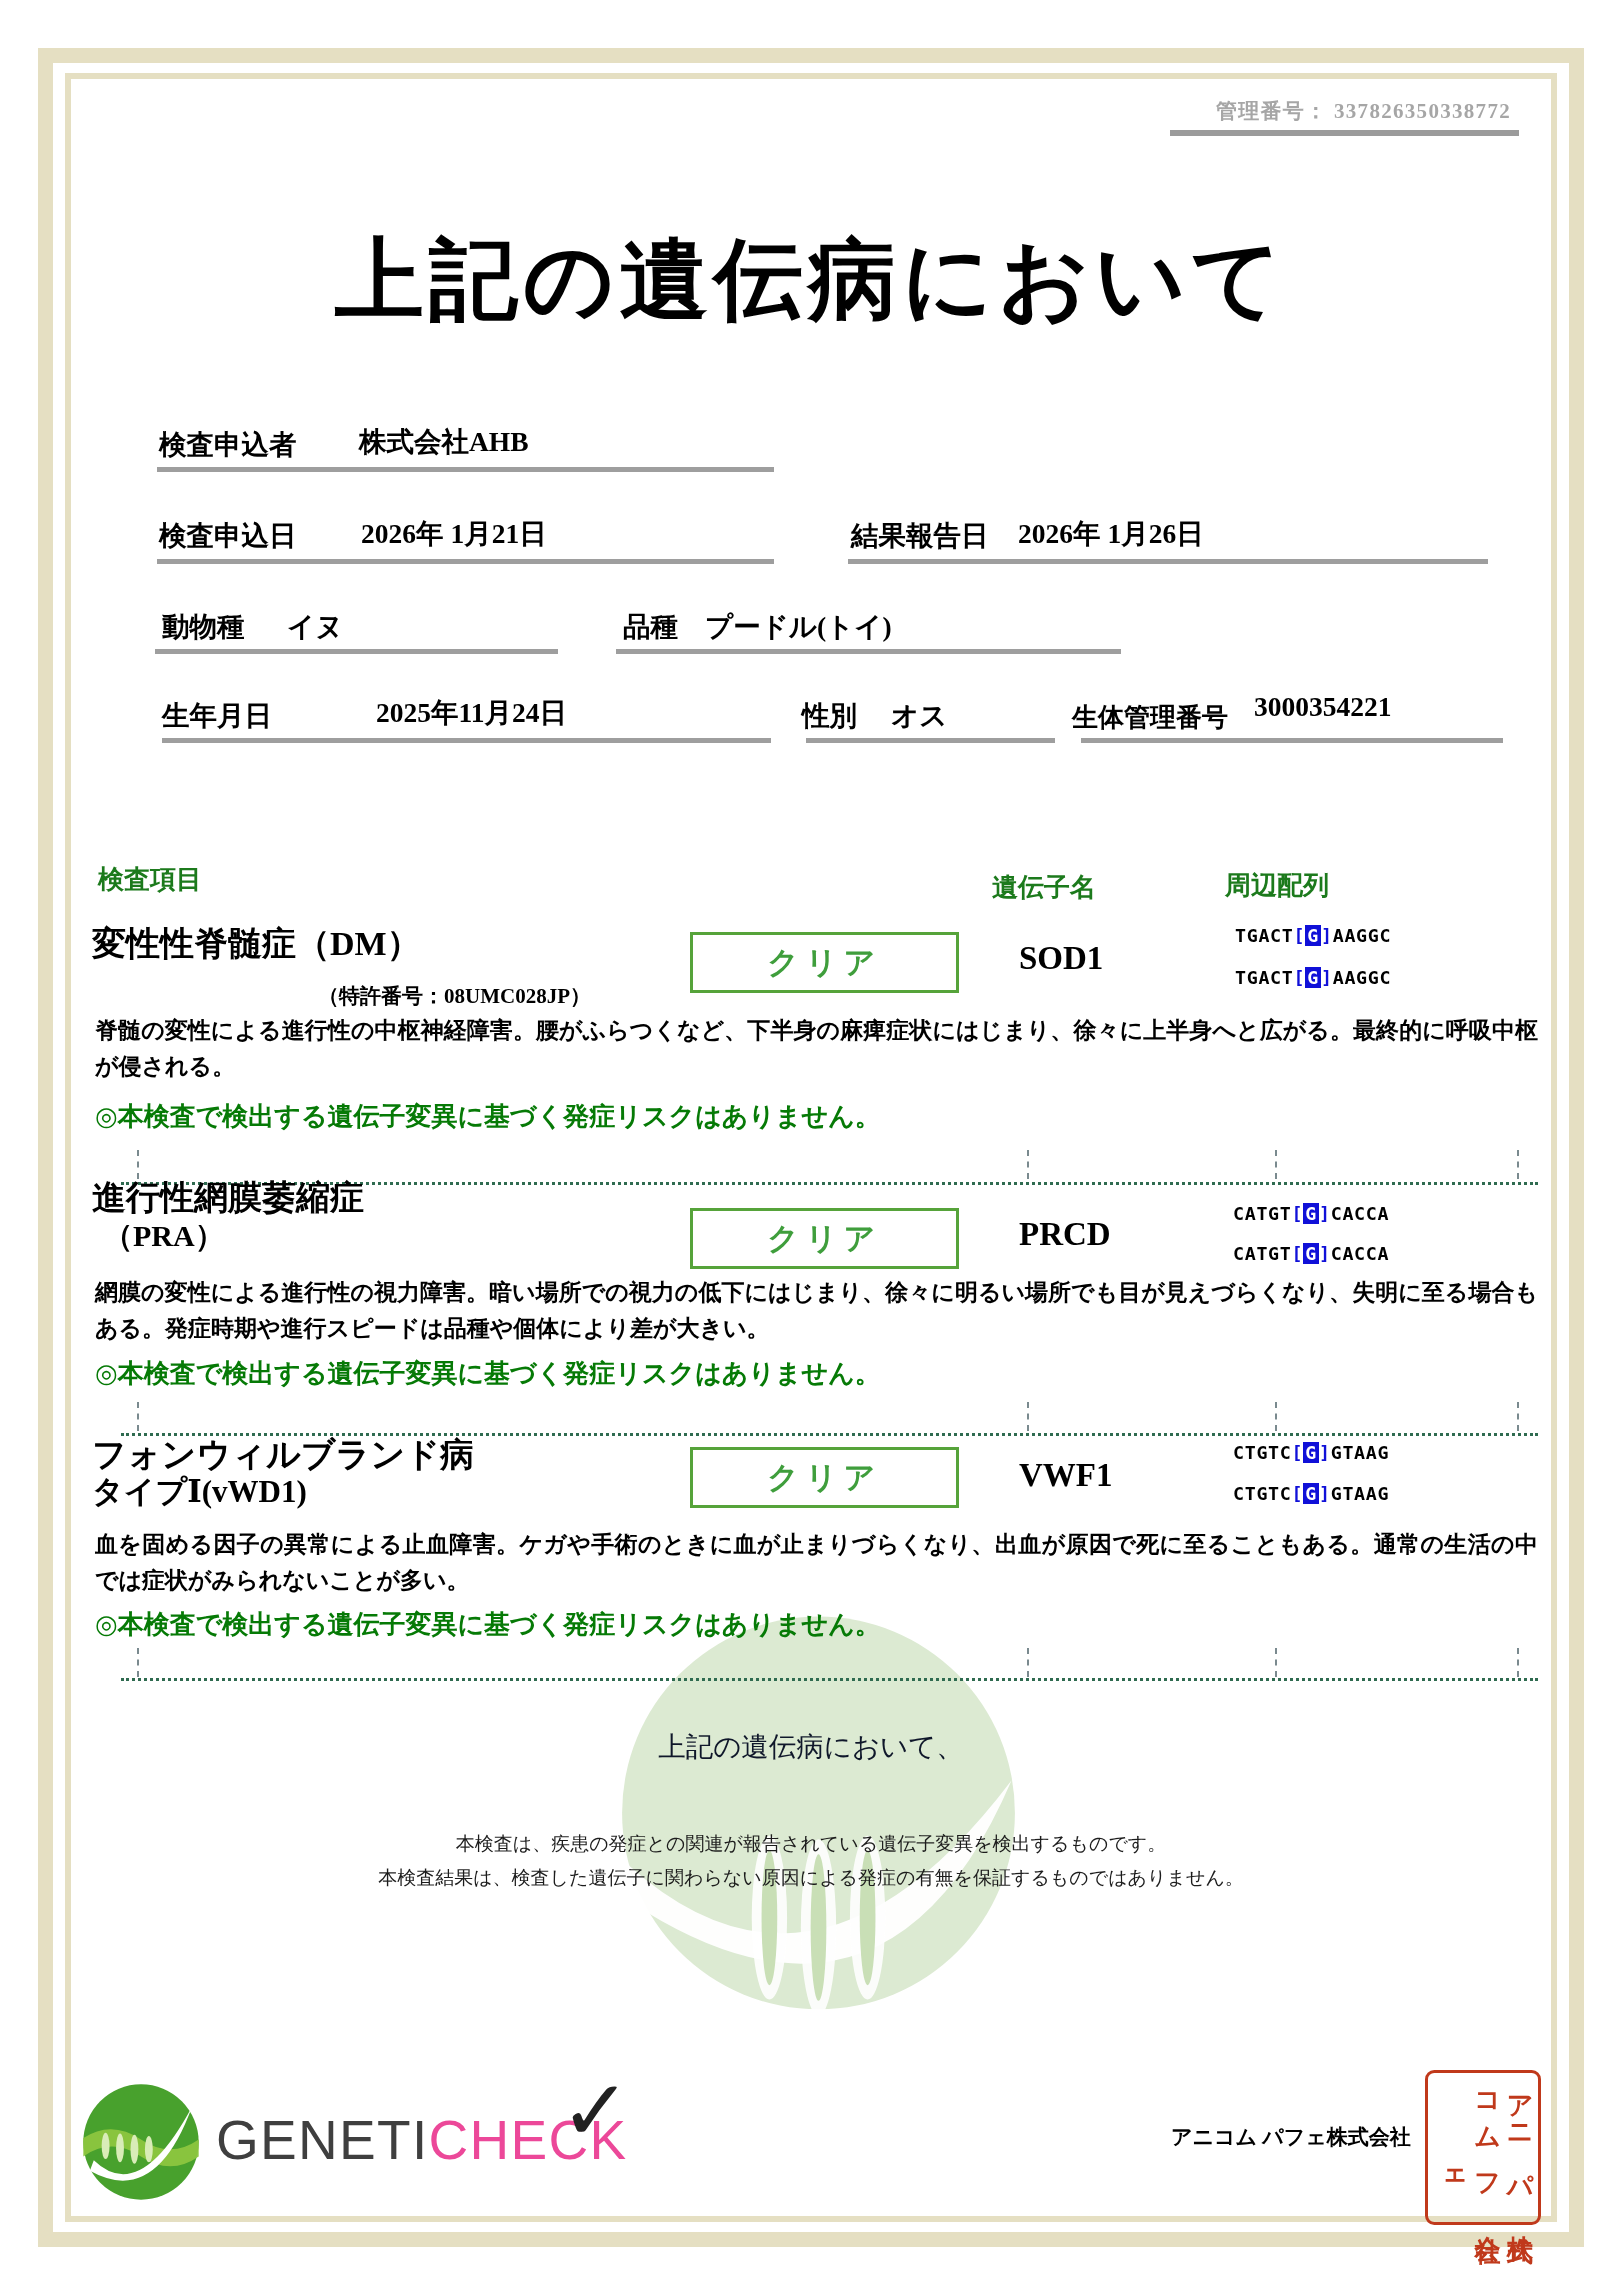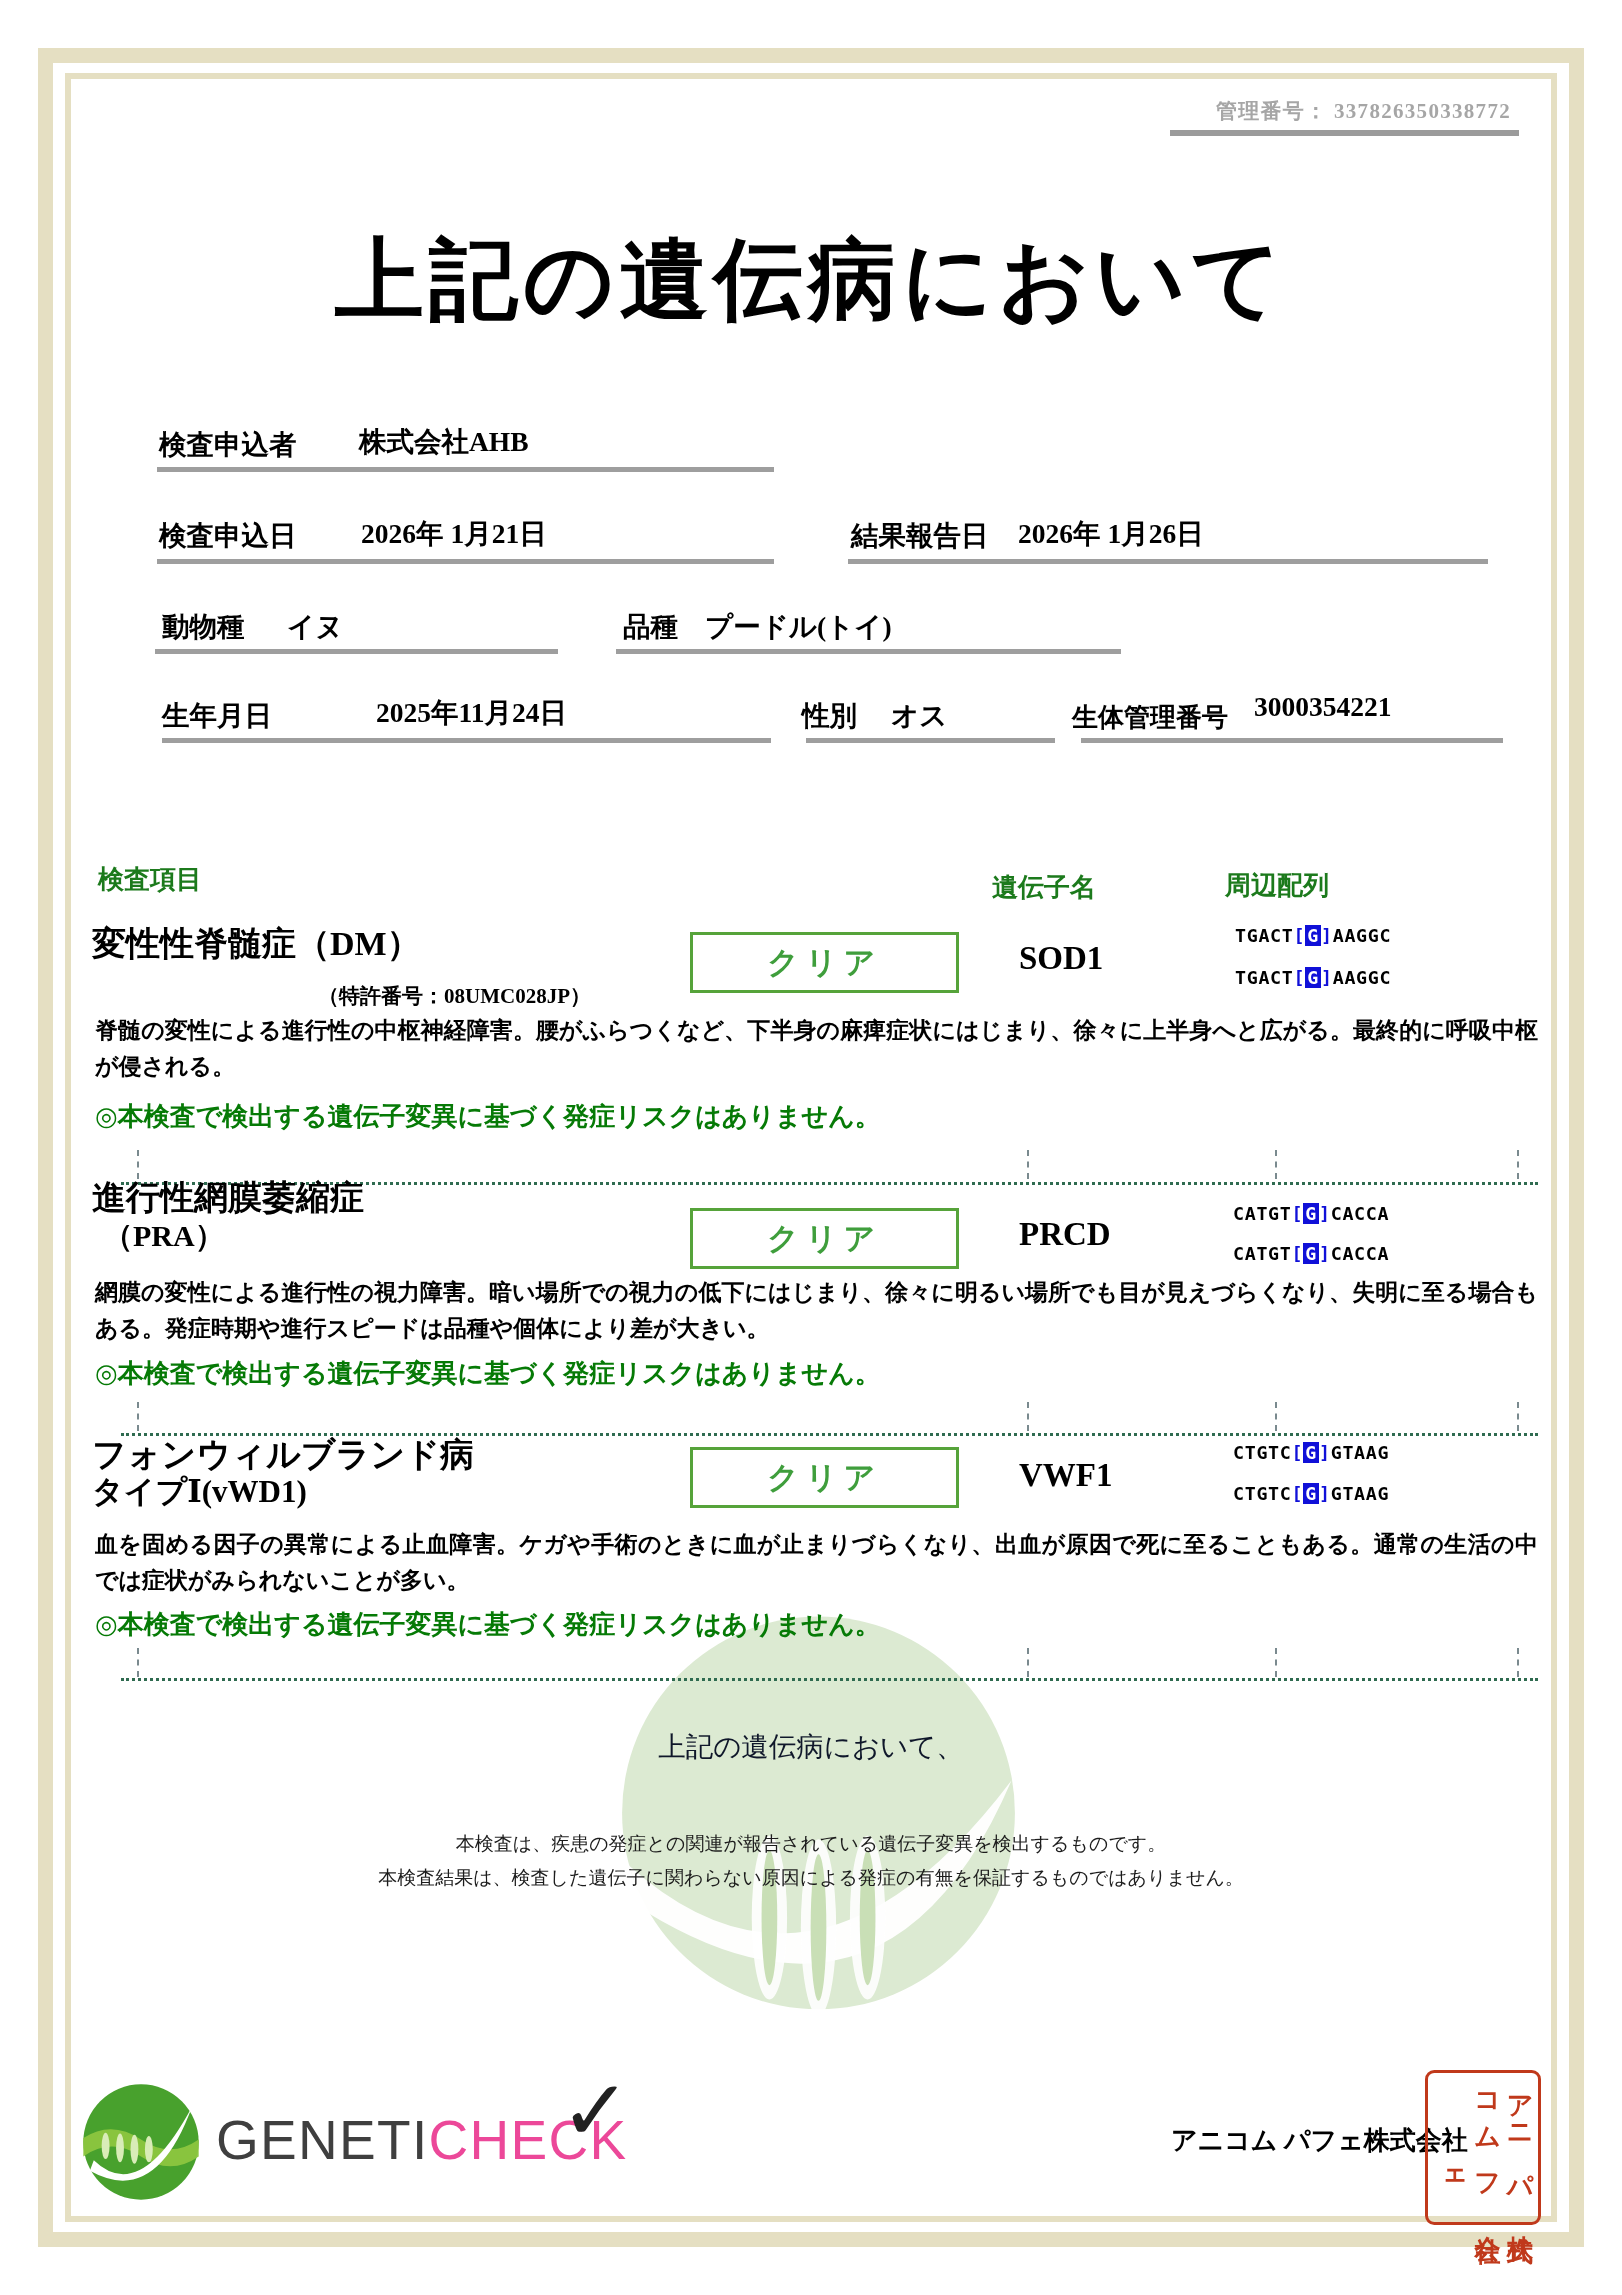--- a/index.html
+++ b/index.html
@@ -44,21 +44,21 @@
   
   .sum-line{left:0;right:0;text-align:center;font-size:27.5px;color:#0f172a;z-index:2;}
   .note-line{left:0;right:0;text-align:center;font-size:19px;color:#1c1c1c;z-index:2;}
   .watermark{left:609px;top:1610px;z-index:0;}
 
   
   .logo-text{left:216px;top:2108px;font-size:55px;letter-spacing:1.3px;z-index:2;white-space:nowrap;}
   .logo-geneti{color:#3f3f3f;}
   .logo-check{color:#ec4899;margin-top:16px;}
   .logo-kcheck{left:560px;top:2061px;font-size:85px;font-weight:bold;color:#222;z-index:3;}
-  .company{left:1171px;top:2123px;font-size:26px;font-weight:bold;color:#000;z-index:1;white-space:nowrap;}
+  .company{left:1171px;top:2123px;font-size:21px;font-weight:bold;color:#000;z-index:1;white-space:nowrap;}
   .stamp{left:1425px;top:2070px;width:105px;height:141px;border:3.3px solid #c0391b;border-radius:9.2px;
          writing-mode:vertical-rl;color:#c0391b;font-size:26px;font-weight:bold;line-height:1.25;
          padding:3.9px 2.6px;z-index:2;display:flex;justify-content:center;}
   .stamp span{display:block;letter-spacing:1.3px;}
 </style>
 </head>
 <body>
 
 <div class="page">
 

